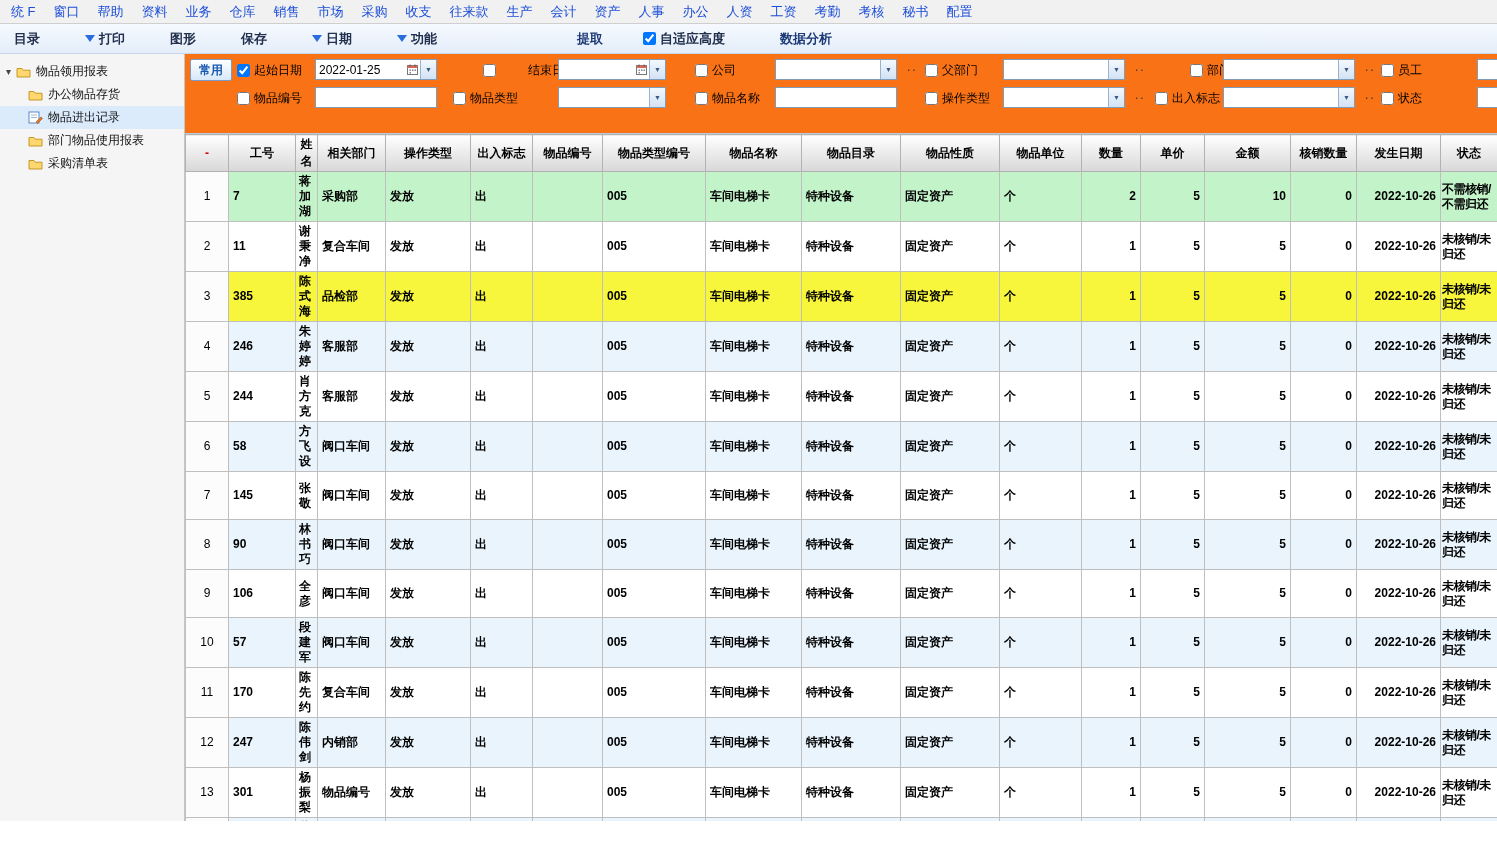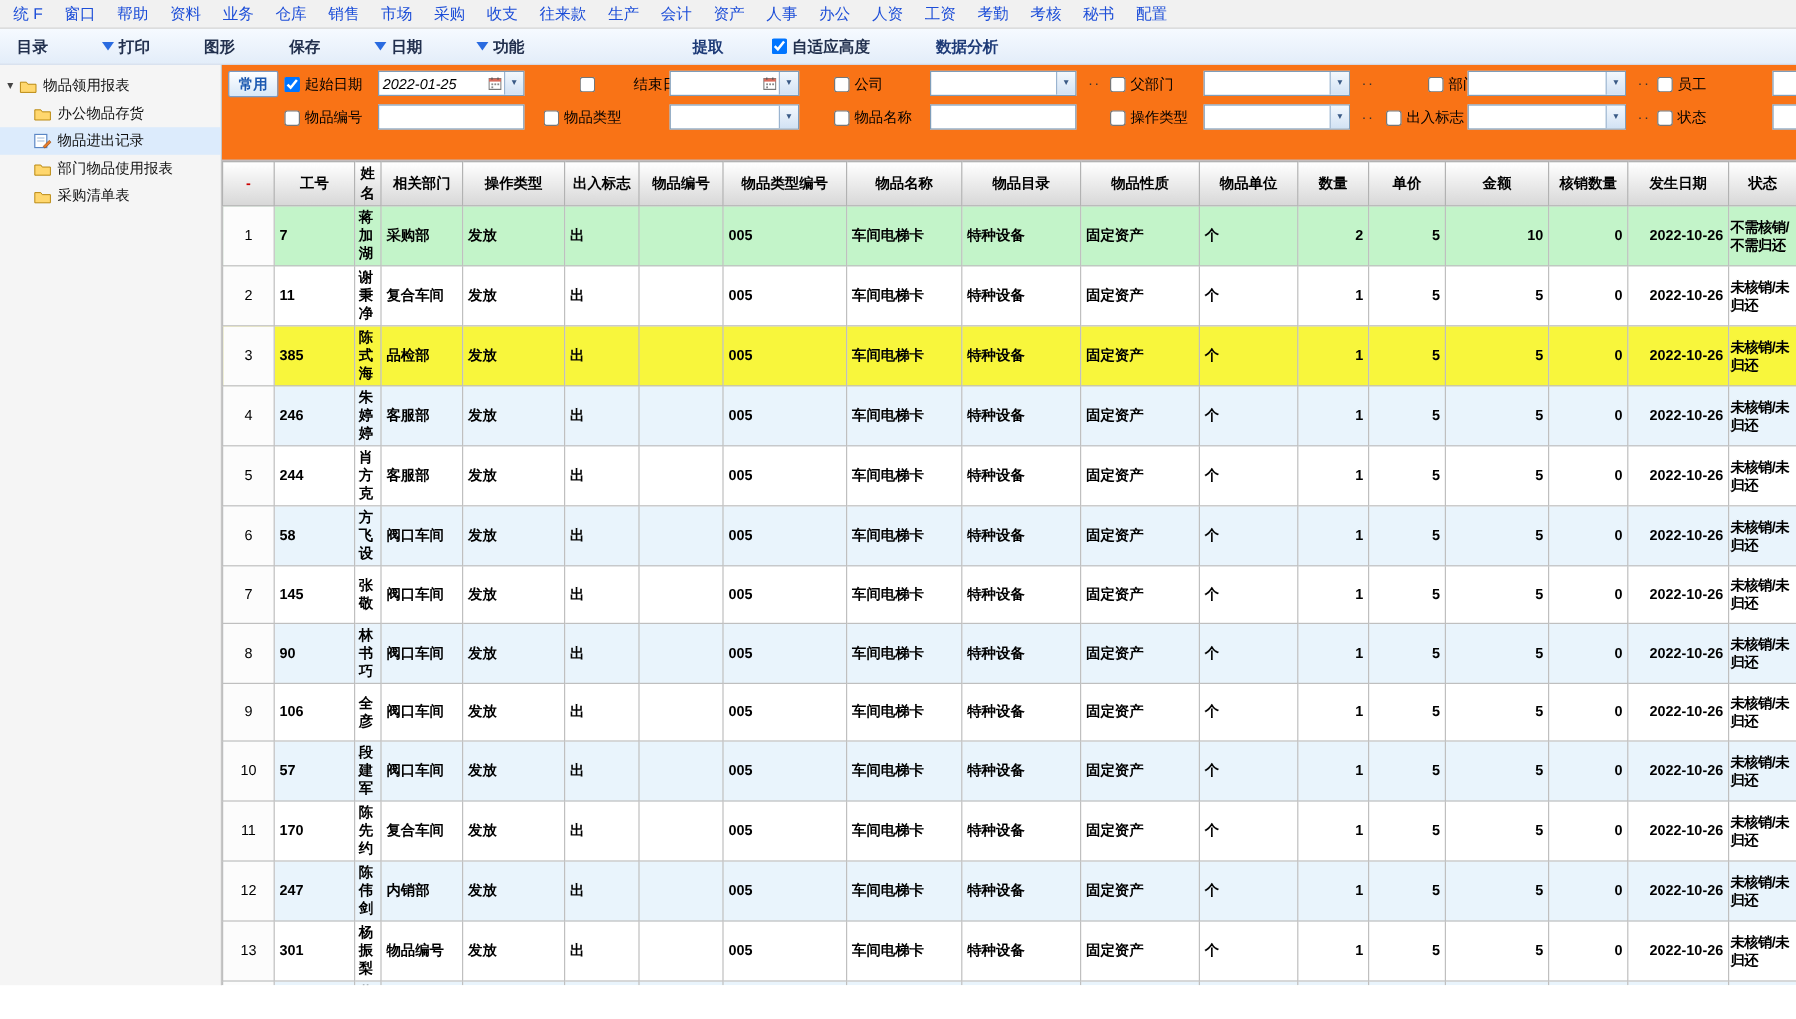--- a/index.html
+++ b/index.html
@@ -42,21 +42,21 @@
   .filters { position:relative; height:80px; background:#f97316; border-bottom:1px solid #b9c9dc; overflow:hidden; flex:none; }
   .filter-row { position:absolute; left:0; right:0; height:24px; }
   .fr1 { top:5px; } .fr2 { top:33px; }
   .common-btn { position:absolute; left:5px; top:0; width:42px; height:22px; border:1px solid #7a9cc6;
                 background:linear-gradient(#feffff,#d8e8f8); color:#1a58b0; font-weight:700; font-size:12px;
                 display:flex; align-items:center; justify-content:center; cursor:pointer; border-radius:2px; }
   .f-label { position:absolute; top:1px; display:flex; align-items:center; gap:4px; font-size:12px; height:21px; white-space:nowrap; }
   .f-label input { width:13px; height:13px; }
   .f-ctl { position:absolute; top:0; height:21px; border:1px solid #7f9db9; background:#fff;
            display:flex; align-items:center; font-size:12px; overflow:hidden; cursor:text; }
-  .f-val { padding:0 3px; flex:1; white-space:nowrap;font-style:italic; }
+  .f-val { padding:0 3px; flex:1; white-space:nowrap; }
   .combo-arrow { width:16px; height:100%; flex:none; margin-left:auto; background:linear-gradient(#f3f8fd,#d2e2f4);
                  border-left:1px solid #9ab4d0; display:flex; align-items:center; justify-content:center;
                  font-size:7px; color:#3a5a86; cursor:pointer; }
   .cal-icon { width:15px; height:100%; flex:none; display:flex; align-items:center; justify-content:center; cursor:pointer; }
   .ellipsis-btn { position:absolute; top:1px; font-size:12px; color:#333; cursor:pointer; letter-spacing:2px; }
 
   
   .grid-wrap { flex:1; overflow:hidden; background:#fff; }
   table { border-collapse:collapse; table-layout:fixed; width:1312px; font-size:12px; color:#000; }
   th { height:32px; background:linear-gradient(#ffffff,#d7d7d7); border:1px solid #b2b2b2;

